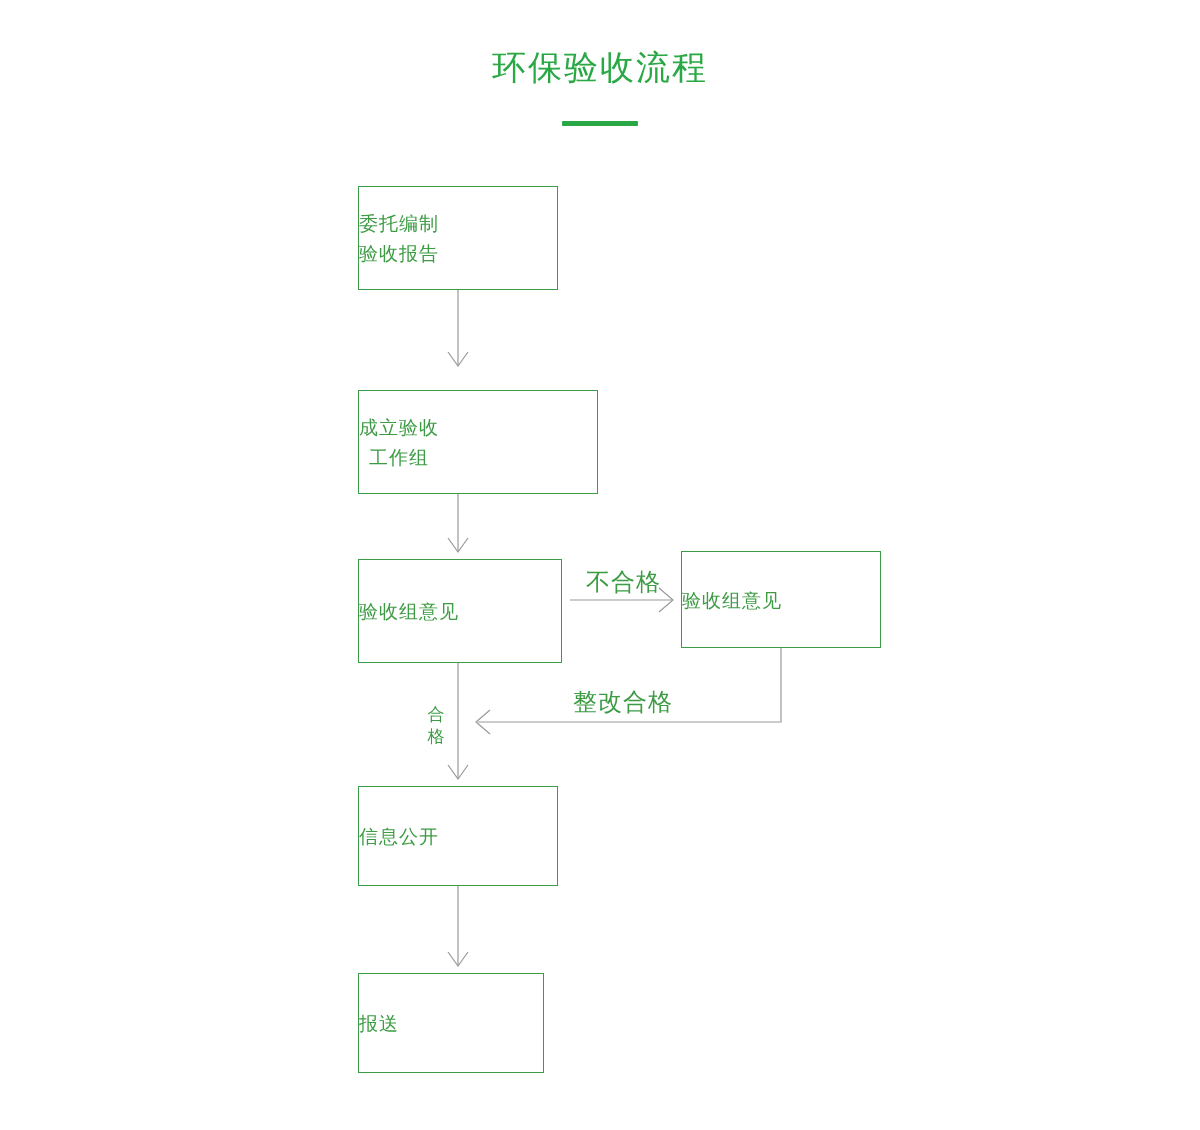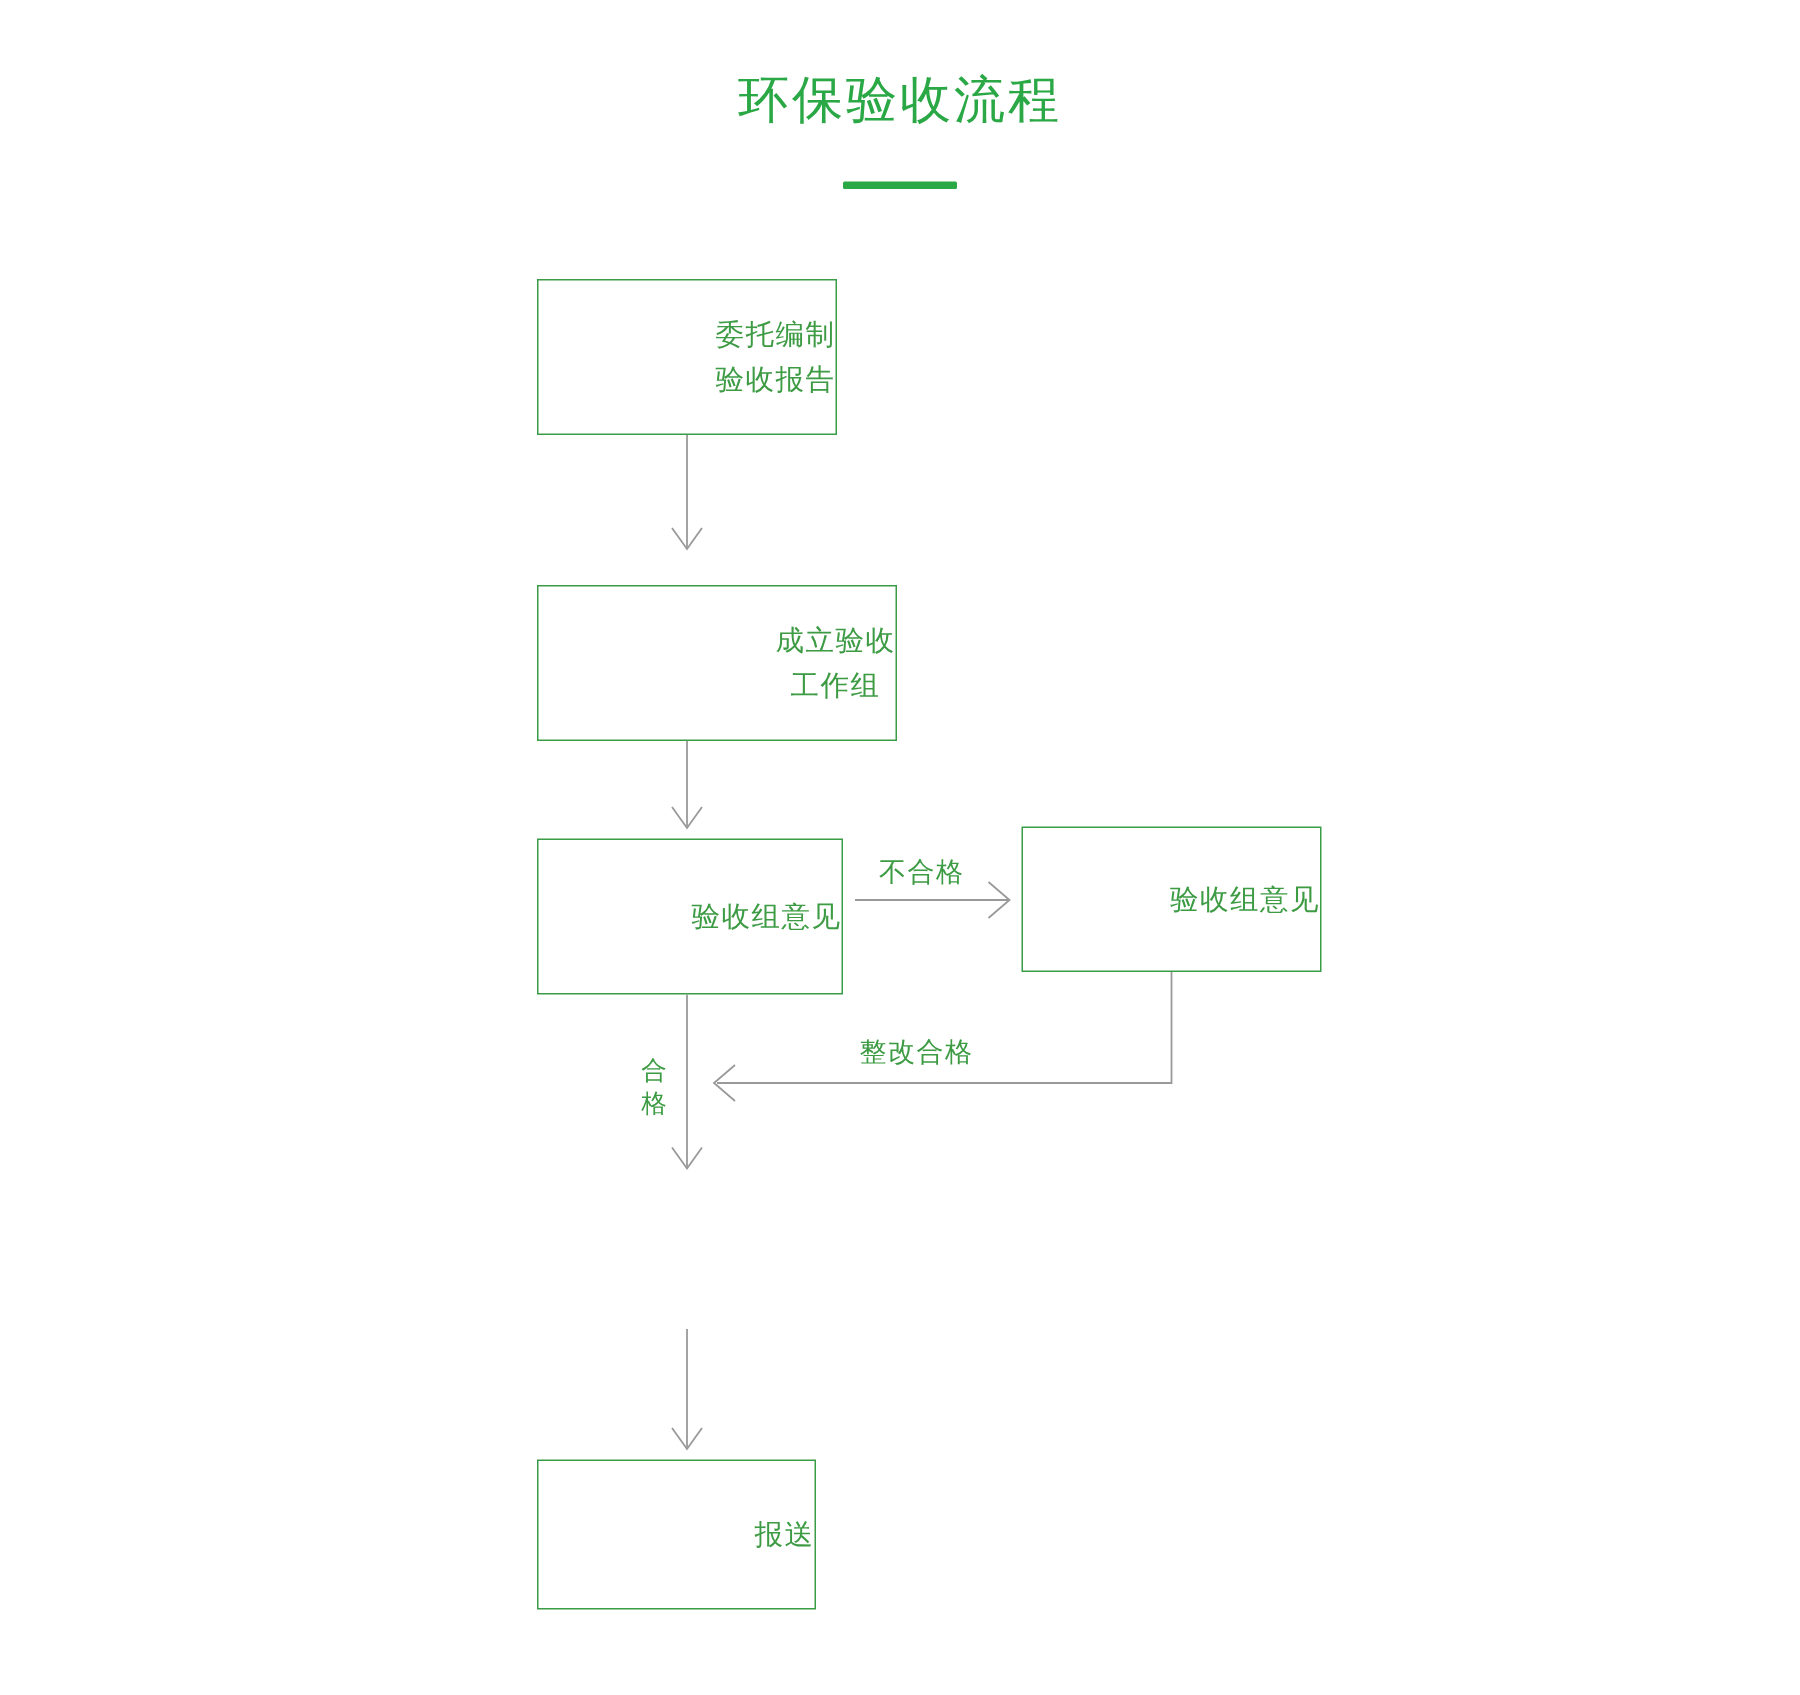--- a/index.html
+++ b/index.html
@@ -58,21 +58,21 @@
   }
 
   
   .node {
     position: absolute;
     box-sizing: border-box;
     border: 1px solid #3a9c46;
     background: #ffffff;
     display: flex;
     align-items: center;
-    justify-content: flex-end;
+    justify-content: flex-start;
     text-align: center;
   }
   .node-label {
     color: #3d9b44;
     font-size: 19px;
     line-height: 30px;
     letter-spacing: 1px;
     white-space: pre-line;
     font-family: "DejaVu Sans", "Liberation Sans", sans-serif;
   }
@@ -81,21 +81,21 @@
   #node-team     { left: 358px; top: 390px; width: 240px; height: 104px; }
   #node-opinion  { left: 358px; top: 559px; width: 204px; height: 104px; }
   #node-rectify  { left: 681px; top: 551px; width: 200px; height:  97px; }
   #node-publish  { left: 358px; top: 786px; width: 200px; height: 100px; }
   #node-submit   { left: 358px; top: 973px; width: 186px; height: 100px; }
 
   
   .edge-label {
     position: absolute;
     color: #3d9b44;
-    font-size: 18px;
+    font-size: 24px;
     line-height: 24px;
     letter-spacing: 1px;
     white-space: nowrap;
     font-family: "DejaVu Sans", "Liberation Sans", sans-serif;
   }
   #label-fail     { left: 586px; top: 570px; }
   #label-pass-fix { left: 573px; top: 690px; }
   #label-pass {
     left: 426px;
     top: 703px;
@@ -149,20 +149,23 @@
   </div>
 
   <div class="node" id="node-opinion">
     <span class="node-label">验收组意见</span>
   </div>
 
   <div class="node" id="node-rectify">
     <span class="node-label">验收组意见</span>
   </div>
 
+  <div class="node" id="node-publish">
+    <span class="node-label">信息公开</span>
+  </div>
 
   <div class="node" id="node-submit">
     <span class="node-label">报送</span>
   </div>
 
   <div class="edge-label" id="label-fail">不合格</div>
 
   <div class="edge-label" id="label-pass-fix">整改合格</div>
 
   <div class="edge-label" id="label-pass">合格</div>

